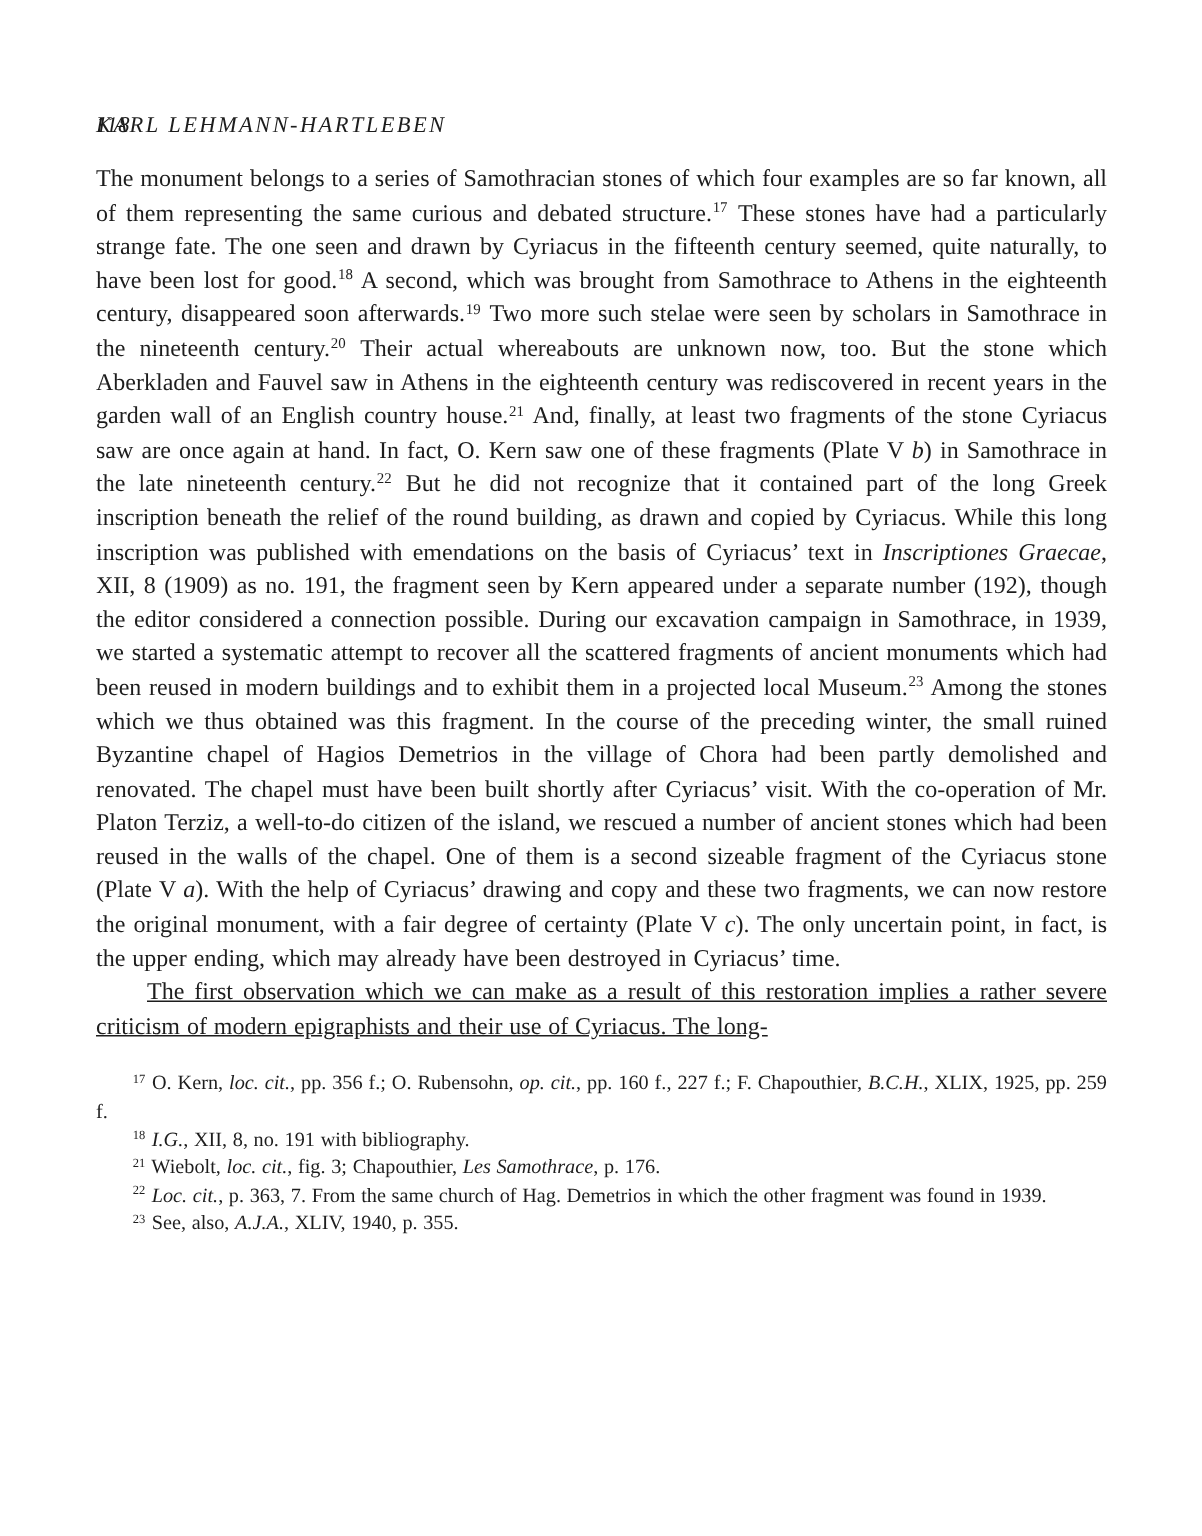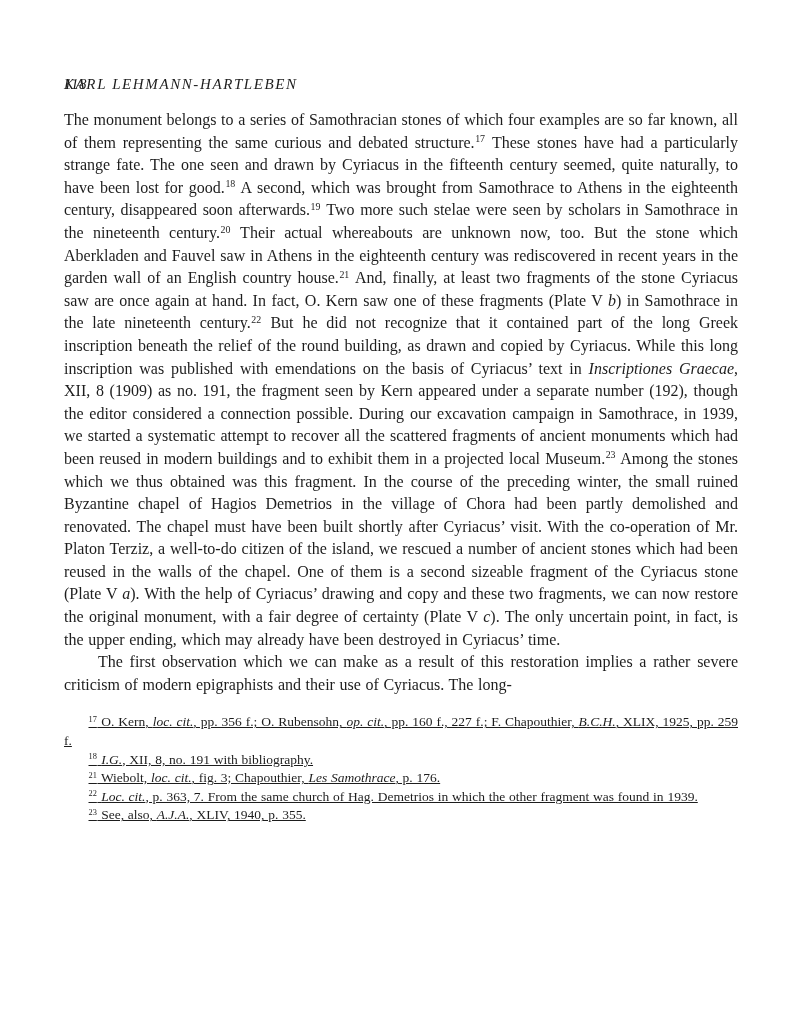--- a/index.html
+++ b/index.html
@@ -29,29 +29,28 @@
     left: 0;
     top: 0;
     letter-spacing: 0.5px;
   }
   .body-text p {
     font-size: 16px;
     line-height: 22.6px;
     text-align: justify;
     word-spacing: 0.6px;
   }
-  .body-text p.indent { text-indent: 34px; }
+  .body-text p.indent { text-indent: 34px; text-decoration: underline; }
   .footnotes { margin-top: 17px; }
   .footnotes p {
     font-size: 13.5px;
     line-height: 18.6px;
     text-align: justify;
     text-indent: 24px;
     word-spacing: 0.4px;
-    text-decoration: underline;
   }
   sup {
     font-size: 0.62em;
     line-height: 0;
     vertical-align: baseline;
     position: relative;
     top: -0.55em;
     padding: 0 0.5px;
   }
   i { font-style: italic; }

